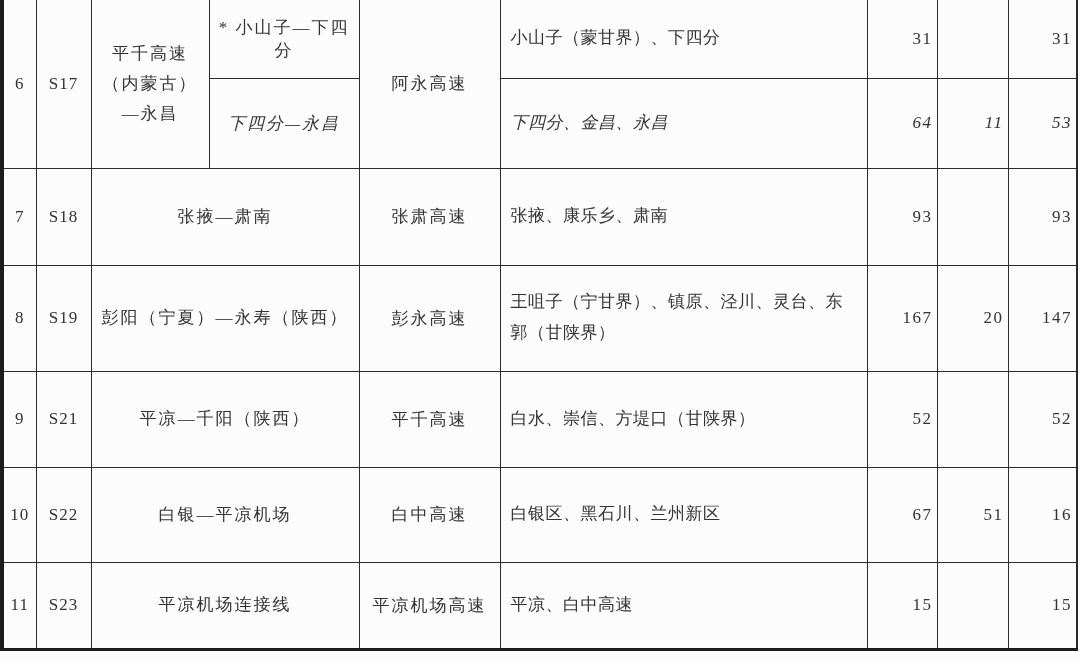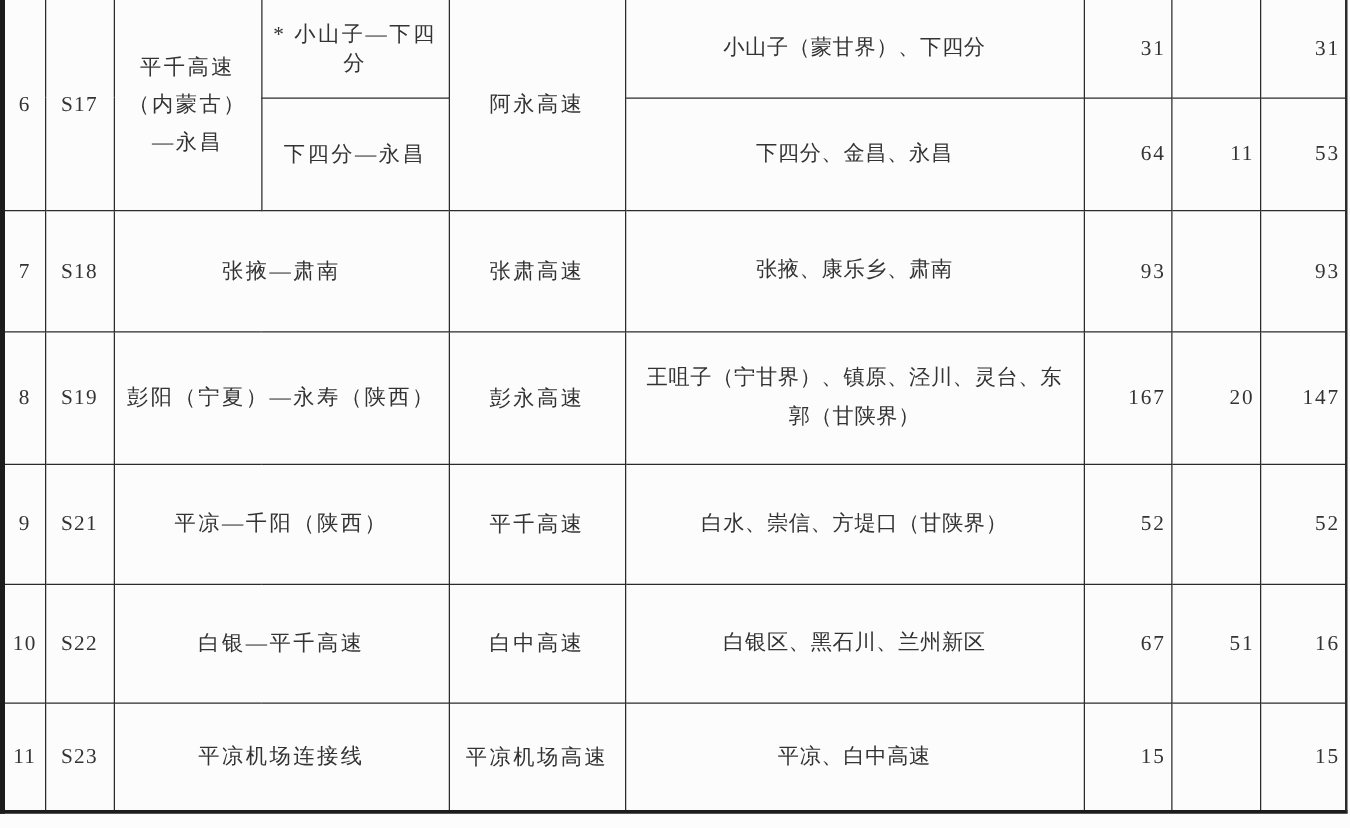--- a/index.html
+++ b/index.html
@@ -38,28 +38,28 @@
     padding:0 4px;
     overflow:hidden;
   }
   tr:first-child td{border-top:none;}
   tr:last-child td{border-bottom:none;}
   td.edge-l{border-left:none;}
   td.edge-r{border-right:none;}
   td.seg, td.route, td.hwy{letter-spacing:2px;}
   td.route{line-height:30px;}
   td.cities{
-    text-align:center;
+    text-align:left;
     padding:0 10px;
     letter-spacing:0.5px;
     line-height:1.8;
   }
   td.num{letter-spacing:1.5px;text-align:right;}
   tr.h-r6a{height:78px;}
-  tr.h-r6b{height:90px;}
+  tr.h-r6b{height:90px;font-style:italic;}
   tr.h-r7{height:97px;}
   tr.h-r8{height:106px;}
   tr.h-r9{height:96px;}
   tr.h-r10{height:95px;padding-left:44px;}
   tr.h-r11{height:86px;}
 </style>
 </head>
 <body>
 
 <div class="table-wrap">
@@ -126,21 +126,21 @@
         <td class="hwy">平千高速</td>
         <td class="cities">白水、崇信、方堤口（甘陕界）</td>
         <td class="num">52</td>
         <td class="num"></td>
         <td class="num edge-r">52</td>
       </tr>
 
       <tr class="h-r10">
         <td class="edge-l">10</td>
         <td>S22</td>
-        <td colspan="2" class="route">白银—平千高速</td>
+        <td colspan="2" class="route">白银—平凉机场</td>
         <td class="hwy">白中高速</td>
         <td class="cities">白银区、黑石川、兰州新区</td>
         <td class="num">67</td>
         <td class="num">51</td>
         <td class="num edge-r">16</td>
       </tr>
 
       <tr class="h-r11">
         <td class="edge-l">11</td>
         <td>S23</td>

